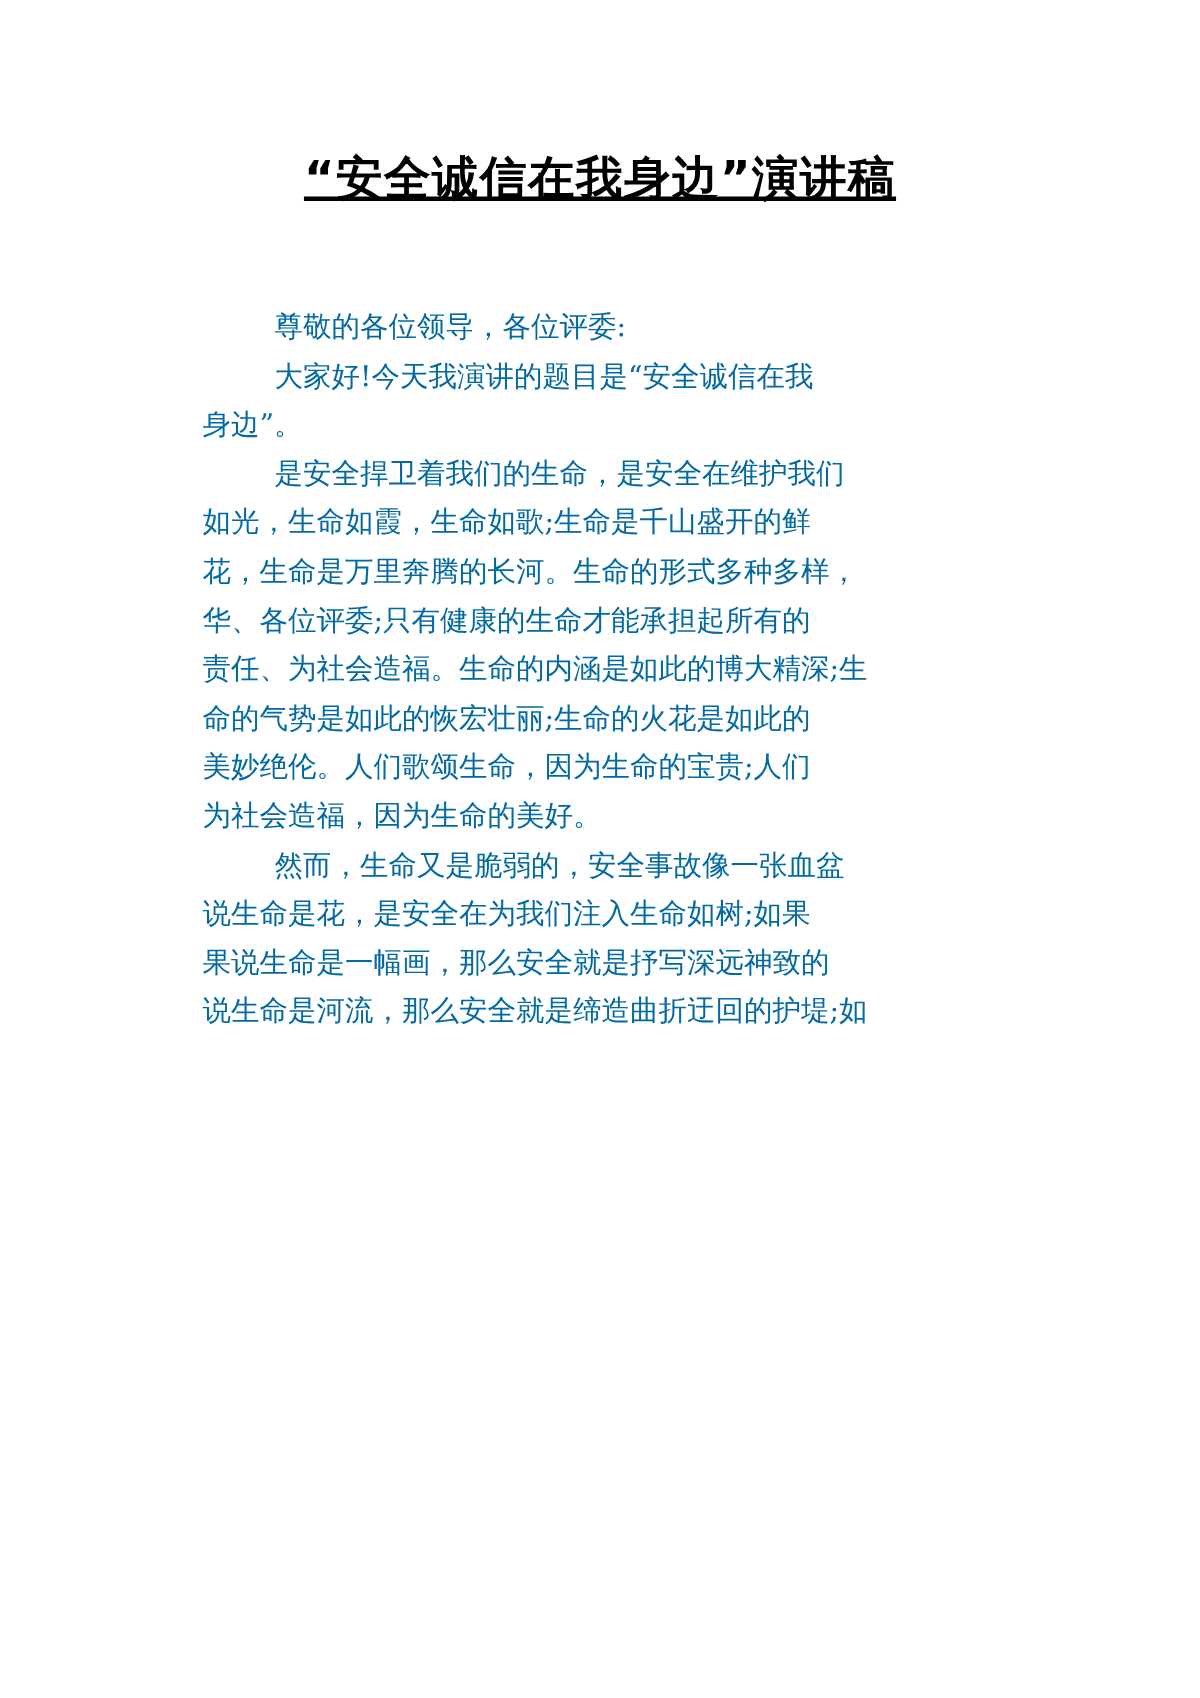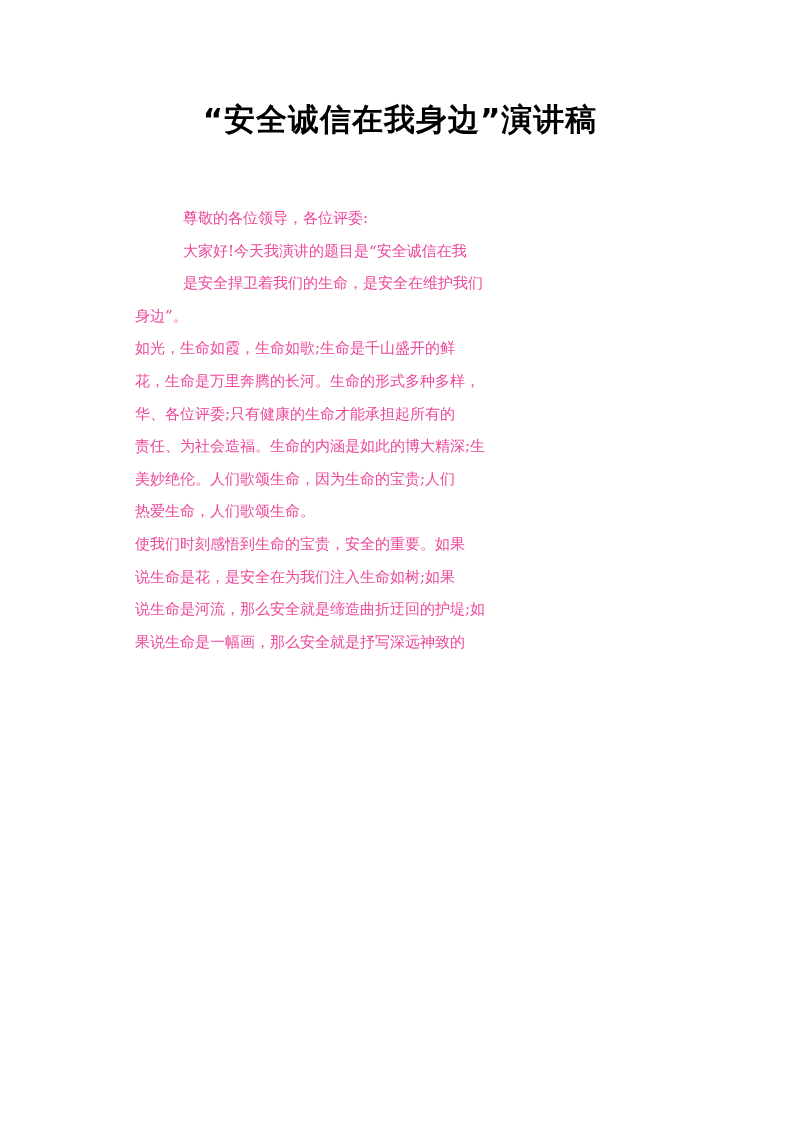--- a/index.html
+++ b/index.html
@@ -1,43 +1,44 @@
 <!DOCTYPE html>
 <html><head>
 <meta charset="utf-8">
 <style>
   html, body { margin: 0; padding: 0; background: #ffffff; }
   body { width: 800px; height: 1132px; position: relative; overflow: hidden; color: #111; }
   .page { position: absolute; left: 0; top: 0; width: 800px; height: 1132px; background: #fff; }
   .title {
     position: absolute; left: 0; top: 98px; width: 800px; text-align: center;
     font-family: "DejaVu Sans", sans-serif; font-weight: bold; font-size: 31px; line-height: 42px;
-    letter-spacing: 1px; color: #000;
+    letter-spacing: 1px; color: #000; text-decoration: underline;
   }
   .body { position: absolute; left: 135px; top: 202px; width: 570px; }
   .line {
-    font-family: "DejaVu Serif", serif; font-size: 15px; line-height: 32.6px;
-    height: 32.6px; white-space: nowrap; color: #ec4899;
+    font-family: "DejaVu Serif", serif; font-size: 19px; line-height: 32.6px;
+    height: 32.6px; white-space: nowrap; color: #0369a1;
   }
   .indent { padding-left: 48px; }
 </style>
 </head>
 <body>
 
 <div class="page">
   <div class="title">“安全诚信在我身边”演讲稿</div>
   <div class="body">
     <div class="line indent">尊敬的各位领导，各位评委:</div>
     <div class="line indent">大家好!今天我演讲的题目是“安全诚信在我</div>
+    <div class="line">身边”。</div>
     <div class="line indent">是安全捍卫着我们的生命，是安全在维护我们</div>
-    <div class="line">身边”。</div>
     <div class="line">如光，生命如霞，生命如歌;生命是千山盛开的鲜</div>
     <div class="line">花，生命是万里奔腾的长河。生命的形式多种多样，</div>
     <div class="line">华、各位评委;只有健康的生命才能承担起所有的</div>
     <div class="line">责任、为社会造福。生命的内涵是如此的博大精深;生</div>
+    <div class="line">命的气势是如此的恢宏壮丽;生命的火花是如此的</div>
     <div class="line">美妙绝伦。人们歌颂生命，因为生命的宝贵;人们</div>
-    <div class="line">热爱生命，人们歌颂生命。</div>
-    <div class="line">使我们时刻感悟到生命的宝贵，安全的重要。如果</div>
+    <div class="line">为社会造福，因为生命的美好。</div>
+    <div class="line indent">然而，生命又是脆弱的，安全事故像一张血盆</div>
     <div class="line">说生命是花，是安全在为我们注入生命如树;如果</div>
+    <div class="line">果说生命是一幅画，那么安全就是抒写深远神致的</div>
     <div class="line">说生命是河流，那么安全就是缔造曲折迂回的护堤;如</div>
-    <div class="line">果说生命是一幅画，那么安全就是抒写深远神致的</div>
   </div>
 </div>
 
 </body></html>

